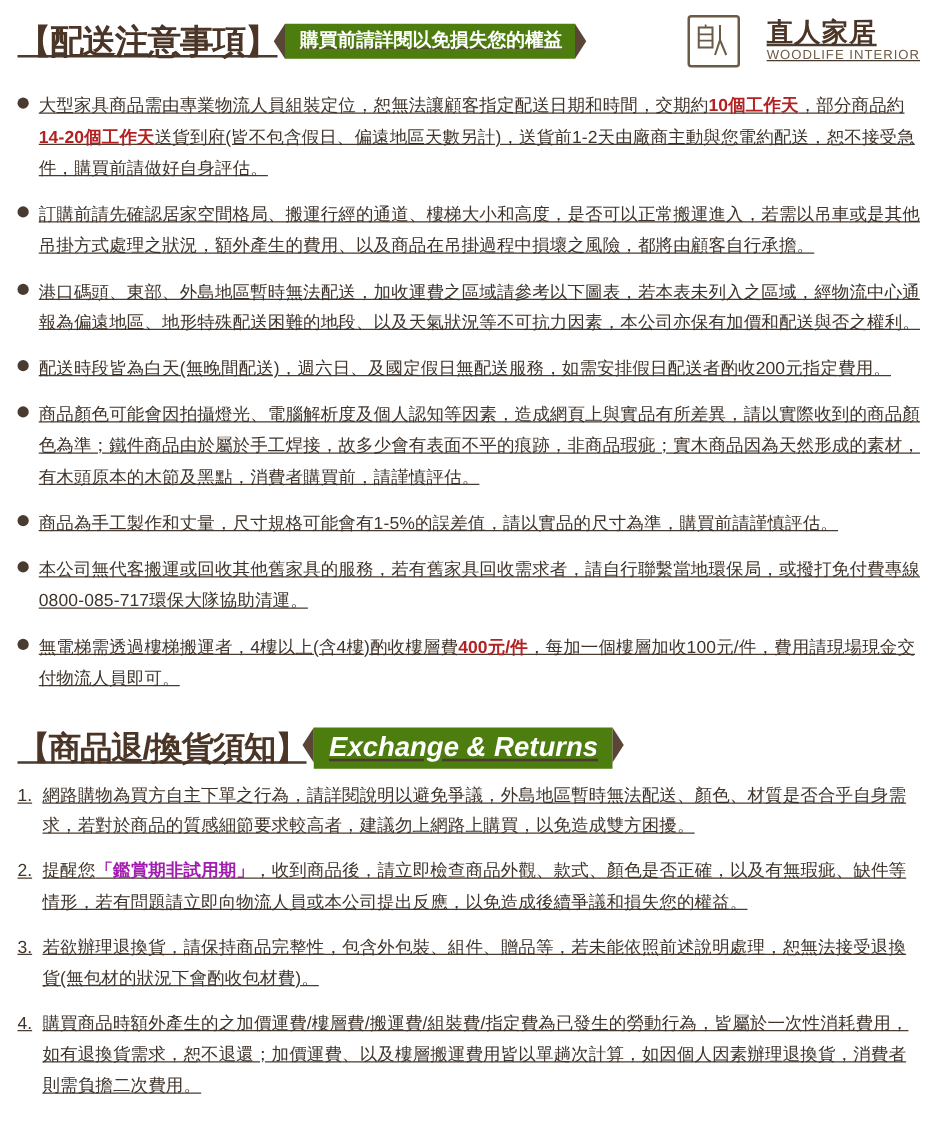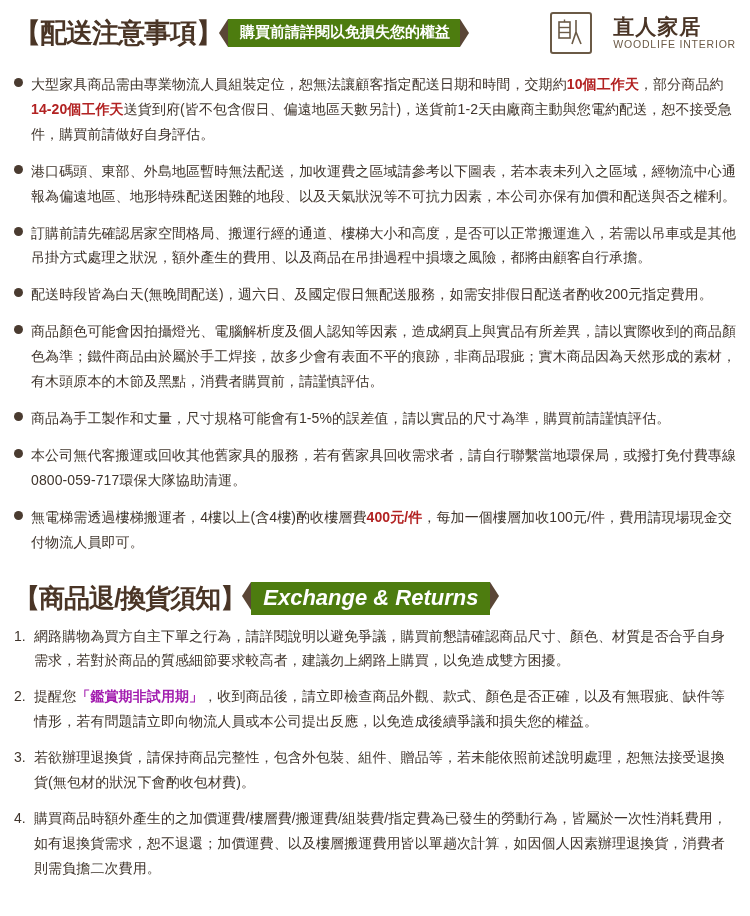--- a/index.html
+++ b/index.html
@@ -13,20 +13,21 @@
     font-family: "Liberation Sans", "DejaVu Sans", sans-serif;
     color: #4a3b30;
     overflow: hidden;
   }
   .page {
     position: relative;
     width: 750px;
     height: 916px;
     box-sizing: border-box;
     padding: 10px 14px 16px 14px;
+    text-decoration: underline;
   }
 
   
   .header {
     display: flex;
     align-items: center;
     justify-content: space-between;
     height: 46px;
     margin-bottom: 4px;
   }
@@ -211,64 +212,64 @@
 
   <div class="notes">
 
     <div class="note">
       <span class="note-dot"></span>
       <span class="note-body"><span>大型家具商品需由專業物流人員組裝定位，恕無法讓顧客指定配送日期和時間，交期約<span class="em-red">10個工作天</span>，部分商品約<span class="em-red">14-20個工作天</span>送貨到府(皆不包含假日、偏遠地區天數另計)，送貨前1-2天由廠商主動與您電約配送，恕不接受急件，購買前請做好自身評估。</span></span>
     </div>
 
     <div class="note">
       <span class="note-dot"></span>
+      <span class="note-body">訂購前請先確認居家空間格局、搬運行經的通道、樓梯大小和高度，是否可以正常搬運進入，若需以吊車或是其他吊掛方式處理之狀況，額外產生的費用、以及商品在吊掛過程中損壞之風險，都將由顧客自行承擔。</span>
+    </div>
+
+    <div class="note">
+      <span class="note-dot"></span>
       <span class="note-body">港口碼頭、東部、外島地區暫時無法配送，加收運費之區域請參考以下圖表，若本表未列入之區域，經物流中心通報為偏遠地區、地形特殊配送困難的地段、以及天氣狀況等不可抗力因素，本公司亦保有加價和配送與否之權利。</span>
     </div>
 
     <div class="note">
       <span class="note-dot"></span>
-      <span class="note-body">訂購前請先確認居家空間格局、搬運行經的通道、樓梯大小和高度，是否可以正常搬運進入，若需以吊車或是其他吊掛方式處理之狀況，額外產生的費用、以及商品在吊掛過程中損壞之風險，都將由顧客自行承擔。</span>
-    </div>
-
-    <div class="note">
-      <span class="note-dot"></span>
       <span class="note-body">配送時段皆為白天(無晚間配送)，週六日、及國定假日無配送服務，如需安排假日配送者酌收200元指定費用。</span>
     </div>
 
     <div class="note">
       <span class="note-dot"></span>
       <span class="note-body">商品顏色可能會因拍攝燈光、電腦解析度及個人認知等因素，造成網頁上與實品有所差異，請以實際收到的商品顏色為準；鐵件商品由於屬於手工焊接，故多少會有表面不平的痕跡，非商品瑕疵；實木商品因為天然形成的素材，有木頭原本的木節及黑點，消費者購買前，請謹慎評估。</span>
     </div>
 
     <div class="note">
       <span class="note-dot"></span>
       <span class="note-body">商品為手工製作和丈量，尺寸規格可能會有1-5%的誤差值，請以實品的尺寸為準，購買前請謹慎評估。</span>
     </div>
 
     <div class="note">
       <span class="note-dot"></span>
-      <span class="note-body">本公司無代客搬運或回收其他舊家具的服務，若有舊家具回收需求者，請自行聯繫當地環保局，或撥打免付費專線0800-059-717環保大隊協助清運。</span>
+      <span class="note-body">本公司無代客搬運或回收其他舊家具的服務，若有舊家具回收需求者，請自行聯繫當地環保局，或撥打免付費專線0800-085-717環保大隊協助清運。</span>
     </div>
 
     <div class="note">
       <span class="note-dot"></span>
       <span class="note-body"><span>無電梯需透過樓梯搬運者，4樓以上(含4樓)酌收樓層費<span class="em-red">400元/件</span>，每加一個樓層加收100元/件，費用請現場現金交付物流人員即可。</span></span>
     </div>
 
   </div>
 
   <div class="section2">
     <span class="title-main">【商品退/換貨須知】</span>
     <span class="title-ribbon">Exchange &amp; Returns</span>
   </div>
 
   <ol class="ol-list">
     <li class="ol-item">
       <span class="ol-num">1.</span>
-      <span class="ol-body">網路購物為買方自主下單之行為，請詳閱說明以避免爭議，購買前懇請確認商品尺寸、顏色、材質是否合乎自身需求，若對於商品的質感細節要求較高者，建議勿上網路上購買，以免造成雙方困擾。</span>
+      <span class="ol-body">網路購物為買方自主下單之行為，請詳閱說明以避免爭議，外島地區暫時無法配送、顏色、材質是否合乎自身需求，若對於商品的質感細節要求較高者，建議勿上網路上購買，以免造成雙方困擾。</span>
     </li>
     <li class="ol-item">
       <span class="ol-num">2.</span>
       <span class="ol-body">提醒您<span class="quote-em">「鑑賞期非試用期」</span>，收到商品後，請立即檢查商品外觀、款式、顏色是否正確，以及有無瑕疵、缺件等情形，若有問題請立即向物流人員或本公司提出反應，以免造成後續爭議和損失您的權益。</span>
     </li>
     <li class="ol-item">
       <span class="ol-num">3.</span>
       <span class="ol-body">若欲辦理退換貨，請保持商品完整性，包含外包裝、組件、贈品等，若未能依照前述說明處理，恕無法接受退換貨(無包材的狀況下會酌收包材費)。</span>
     </li>
     <li class="ol-item">

